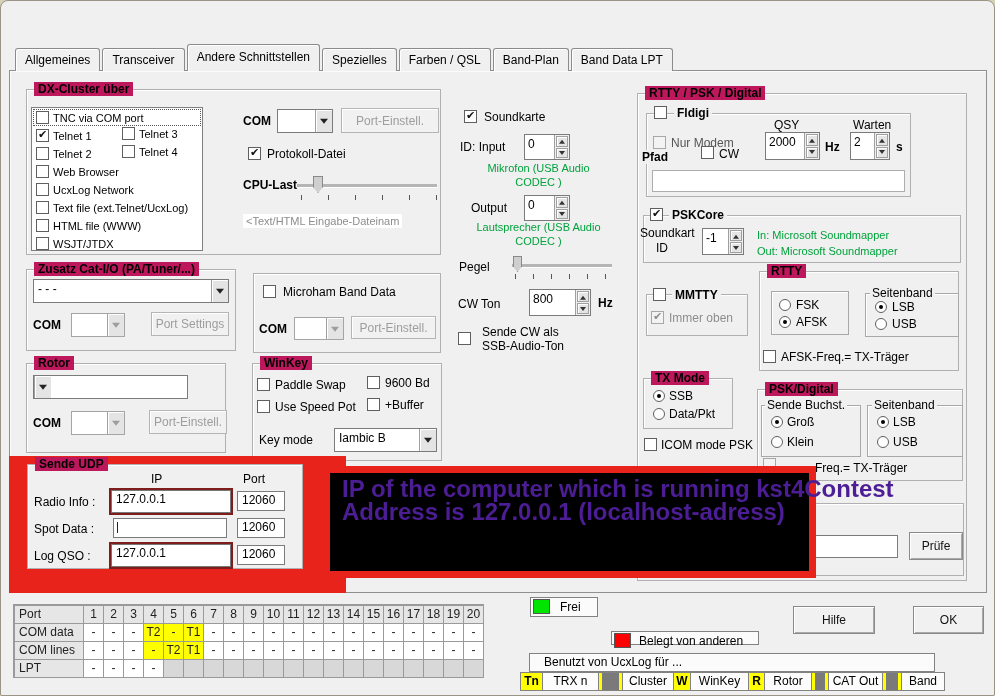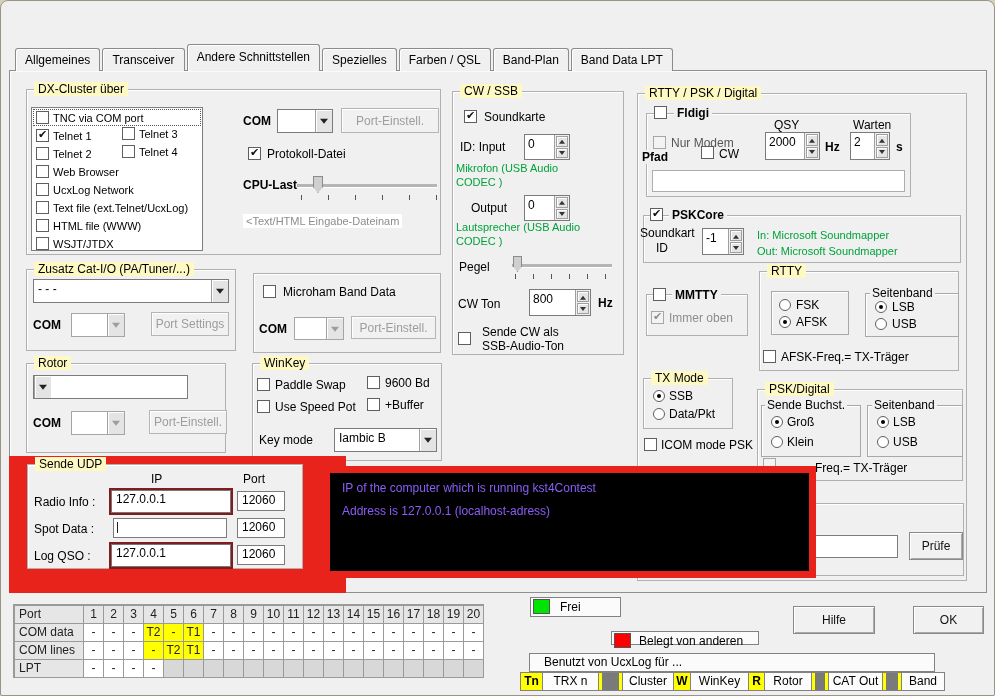--- a/index.html
+++ b/index.html
@@ -9,25 +9,25 @@
   .app-icon{width:23px;height:23px;border-radius:5px;background:linear-gradient(135deg,#ffd84d,#eea23c);color:#5b2e91;font-weight:bold;font-style:italic;font-size:10px;display:flex;align-items:center;justify-content:center;box-shadow:0 0 0 1px #c9921e inset}
   .title-text{font-size:13px;color:#1b1b1b}
   .close-x{position:absolute;right:16px;top:6px;font-size:17px;color:#333;font-weight:300;cursor:default}
   
   .tabs{position:absolute;left:14px;top:44px;height:26px;display:flex;align-items:flex-end;z-index:3}
   .tab{height:23px;line-height:22px;padding:0 9px;font-size:12px;background:#f0f0f0;border:1px solid #8b8b8b;border-bottom:none;border-radius:3px 3px 0 0;box-shadow:inset 1px 1px 0 #fff;margin-right:2px;position:relative}
   .tab.active{height:27px;line-height:24px;z-index:5;background:#f0f0f0}
   .panel{position:absolute;left:8px;top:69px;width:978px;height:523px;background:#f0f0f0;border:1px solid #8f8f8f;box-shadow:inset 1px 1px 0 #fbfbfb;z-index:1}
   
   .grp{position:absolute;border:1px solid #b0b0b0;box-shadow:inset 1px 1px 0 rgba(255,255,255,.95);z-index:2}
-  .grp>.t{position:absolute;top:-8px;left:7px;background:#fef9c3;padding:0 4px;font-weight:normal;font-size:12px;line-height:14px;white-space:nowrap}
+  .grp>.t{position:absolute;top:-8px;left:7px;background:#be185d;padding:0 4px;font-weight:bold;font-size:12px;line-height:14px;white-space:nowrap}
   .lbl{position:absolute;font-size:12px;white-space:nowrap;z-index:2}
   .b{font-weight:bold}
   .gray{color:#8d8d8d}
-  .green{position:absolute;color:#00a23c;font-size:11px;white-space:nowrap;z-index:2;}
+  .green{position:absolute;color:#00a23c;font-size:11px;white-space:nowrap;z-index:2;text-align:center}
   
   .cb{position:absolute;width:13px;height:13px;background:#fff;border:1px solid #5f5f5f;z-index:2}
   .cb.on::after{content:"✔";position:absolute;left:1px;top:-2px;font-size:11px;color:#111}
   .cb.dis{border-color:#a7a7a7;background:#f3f3f3}
   .cb.dis.on::after{color:#8d8d8d}
   .rad{position:absolute;width:12px;height:12px;border-radius:50%;background:#fff;border:1px solid #5f5f5f;z-index:2}
   .rad.sel::after{content:"";position:absolute;inset:3px;border-radius:50%;background:#000}
   .btn{position:absolute;background:#f1f1f1;border:1px solid #8a8a8a;box-shadow:inset 1px 1px 0 #fff,inset -1px -1px 0 #a9a9a9;font-size:12px;text-align:center;color:#111;z-index:2;display:flex;align-items:center;justify-content:center}
   .btn.dis{color:#9d9d9d;border-color:#b5b5b5;box-shadow:inset 1px 1px 0 #fff}
   .field{position:absolute;background:#fff;border:1px solid #7b7b7b;font-size:12px;padding:1px 4px;z-index:2;overflow:hidden;white-space:nowrap}
@@ -48,21 +48,21 @@
   .slider-thumb{position:absolute;width:10px;height:17px;background:#cfcfcf;box-shadow:inset 0 0 0 1px #8a8a8a;clip-path:polygon(0 0,100% 0,100% 65%,50% 100%,0 65%);z-index:3}
   .ticks{position:absolute;height:5px;z-index:2;background:repeating-linear-gradient(to right,#555 0 1px,transparent 1px 27px)}
   .ticks.small{background:repeating-linear-gradient(to right,#555 0 1px,transparent 1px 18px)}
   
   .listbox{position:absolute;background:#fff;border:1px solid #7e7e7e;z-index:2}
   .li-lbl{position:absolute;font-size:11px;white-space:nowrap}
   .focus-dotted{position:absolute;outline:1px dotted #555;z-index:1}
   
   .red-block{position:absolute;background:#e8231c;z-index:10}
   .black-box{position:absolute;background:#000;z-index:11}
-  .anno{position:absolute;z-index:12;color:#8b5cf6;font-size:12px;font-weight:normal;line-height:23.4px;white-space:nowrap}
+  .anno{position:absolute;z-index:12;color:#4c1d95;font-size:24px;font-weight:bold;line-height:23.4px;white-space:nowrap}
   .hl{position:absolute;border:2px solid #7f1d1d;background:#fff;z-index:12}
   .hl .iv{position:absolute;inset:0;border:1px solid #777;font-size:12px;padding:0 4px;line-height:16px;background:#fff}
   .udp-grp{z-index:11;background:#f0f0f0}
   .udp-inner{position:absolute;font-size:12px;z-index:11}
   .caret{position:absolute;width:1px;height:11px;background:#222;z-index:13}
   
   .ptwrap{position:absolute;left:12px;top:603px;z-index:2;border:1px solid #9a9a9a;background:#f0f0f0;padding:0}
   .ptr{display:flex}
   .ptc{border:1px solid #9a9a9a;margin-right:-1px;margin-bottom:-1px;height:19px;line-height:17px;font-size:12px;text-align:center;background:#fff;color:#222}
   .ptc.lab{width:70px;text-align:left;padding-left:4px;background:#e6e6e6}
@@ -182,23 +182,20 @@
   <span class="cb" style="left:256px;top:399px"></span>
   <span class="lbl" style="left:274px;top:399px">Use Speed Pot</span>
   <span class="cb" style="left:366px;top:397px"></span>
   <span class="lbl" style="left:384px;top:397px">+Buffer</span>
   <span class="lbl" style="left:258px;top:432px">Key mode</span>
   <div class="dd" style="left:333px;top:427px;width:103px;height:24px">
       <span class="val">Iambic B</span>
       <span class="da"></span>
     </div>
 
-  <div class="grp" style="left:451px;top:90px;width:172px;height:264px">
-    <span class="t">CW / SSB</span>
-  </div>
   <span class="cb on" style="left:463px;top:109px"></span>
   <span class="lbl" style="left:483px;top:109px">Soundkarte</span>
   <span class="lbl" style="left:459px;top:139px">ID: Input</span>
   <div class="spin" style="left:523px;top:133px;width:46px;height:26px">
       <span class="sv">0</span>
       <span class="ud">
         <i class="u"></i>
         <i class="d"></i>
       </span>
     </div>
@@ -449,21 +446,21 @@
         <div class="ptc cell off"></div>
         <div class="ptc cell off"></div>
         <div class="ptc cell off"></div>
         <div class="ptc cell off"></div>
         <div class="ptc cell off"></div>
         <div class="ptc cell off"></div>
         <div class="ptc cell off"></div>
       </div>
     </div>
 
-  <div class="lgbox" style="left:529px;top:596px;width:91px;height:20px">
+  <div class="lgbox" style="left:529px;top:596px;width:68px;height:20px">
     <span class="swatch" style="left:2px;top:1px;background:#00e400"></span>
     <span style="position:absolute;left:29px;top:2px">Frei</span>
   </div>
   <div class="lgbox" style="left:610px;top:630px;width:148px;height:14px">
     <span class="swatch" style="left:2px;top:1px;background:#ff0000"></span>
     <span style="position:absolute;left:27px;top:2px">Belegt von anderen</span>
   </div>
   <div class="lgbox" style="left:528px;top:652px;width:406px;height:19px;padding:1px 0 0 14px">Benutzt von UcxLog für ...</div>
   <div class="lgc y" style="left:519px;top:671px;width:23px">Tn</div>
   <div class="lgc" style="left:541px;top:671px;width:57px">TRX n</div>

